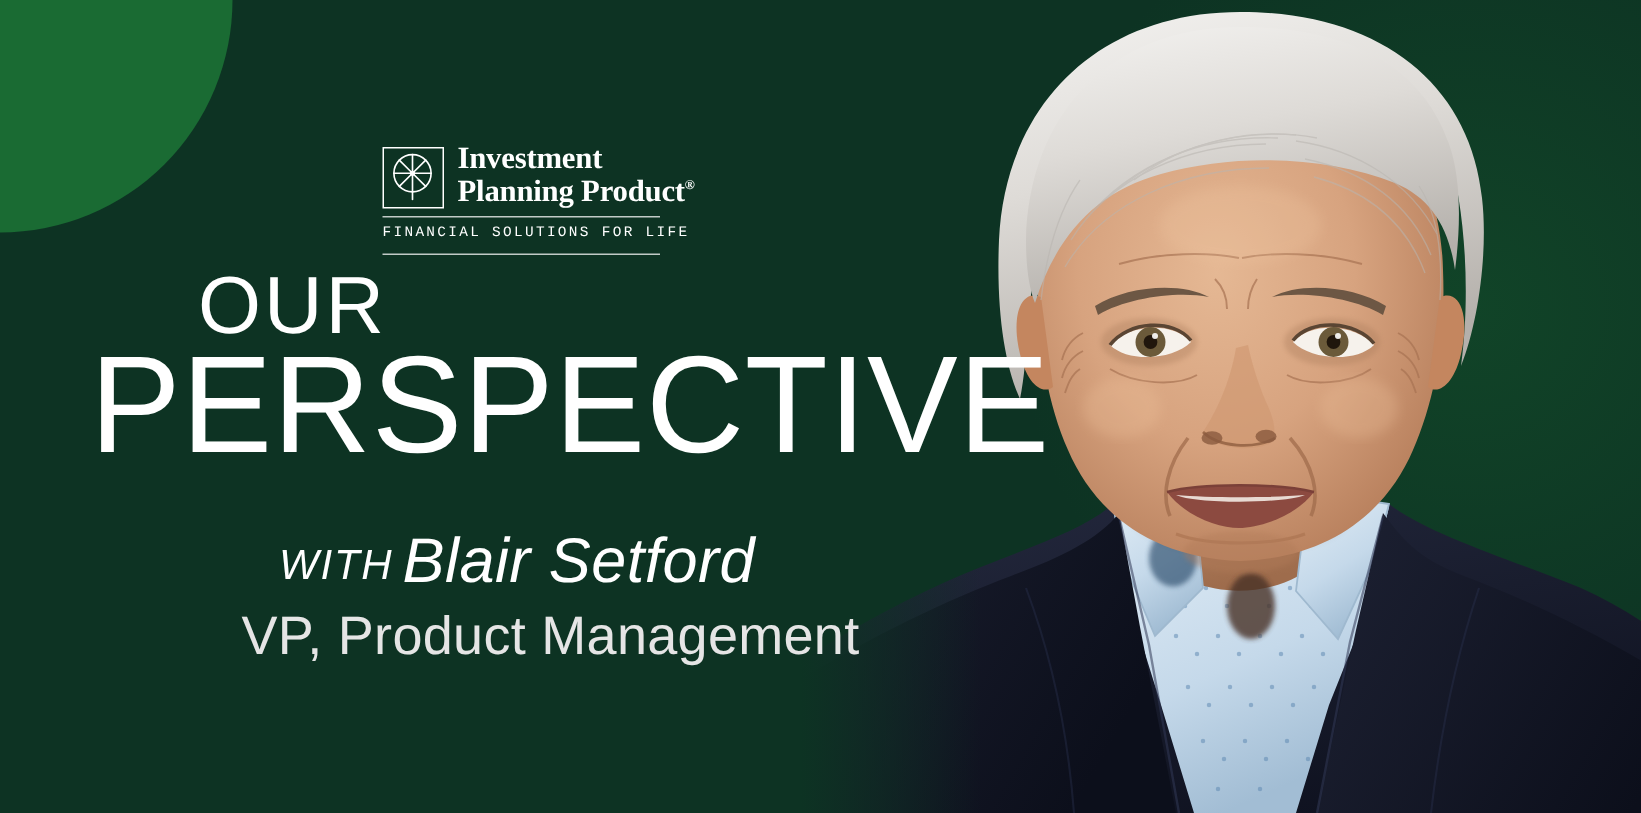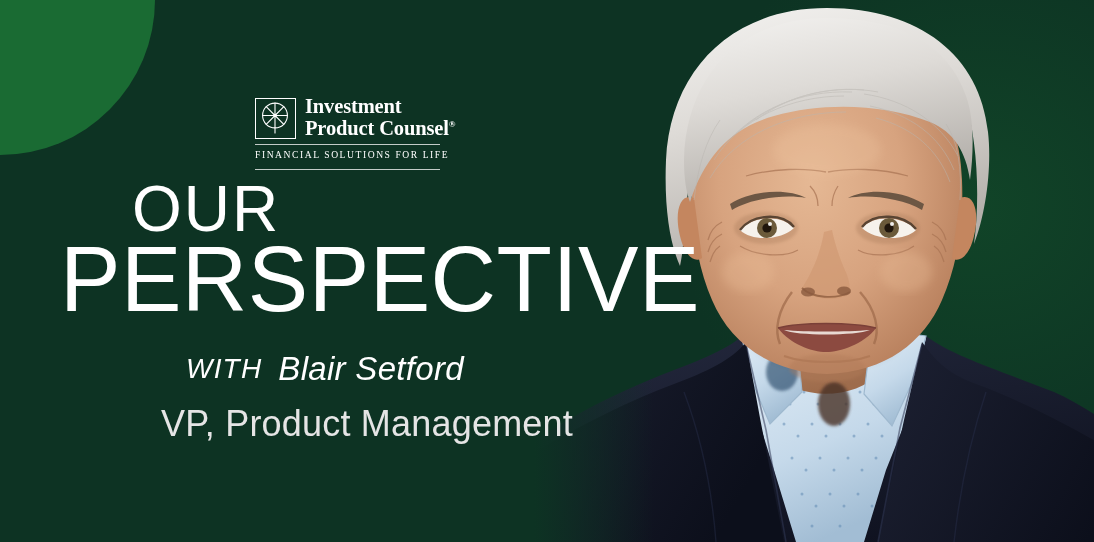--- a/index.html
+++ b/index.html
@@ -86,39 +86,39 @@
     vertical-align: super;
     font-weight: 700;
   }
   .logo-rule {
     height: 1px;
     background: rgba(255,255,255,0.75);
     margin-top: 5px;
     width: 100%;
   }
   .logo-tag {
-    font-family: Liberation Serif, serif;
+    font-family: Liberation Mono, monospace;
     font-size: 9.6px;
     font-weight: 400;
     letter-spacing: 1.55px;
     color: #ffffff;
     padding: 4px 0 4px 0;
     white-space: nowrap;
     text-align: center;
   }
 
   
   .headline {
     position: absolute;
     left: 60px;
     top: 180px;
     width: 620px;
   }
   .h-our {
-    font-size: 64px;
+    font-size: 54px;
     font-weight: 300;
     color: #ffffff;
     letter-spacing: 2px;
     line-height: 0.92;
     margin-left: 72px;
     font-stretch: semi-condensed;
   }
   .h-persp {
     font-size: 92px;
     font-weight: 300;
@@ -143,25 +143,25 @@
   .p-with {
     font-size: 28px;
     font-weight: 300;
     color: #ffffff;
     letter-spacing: 1.2px;
     text-transform: uppercase;
     position: relative;
     top: -2px;
   }
   .p-name {
-    font-size: 33px;
+    font-size: 42px;
     font-weight: 400;
     color: #ffffff;
     letter-spacing: 0.3px;
-    margin-left: 16px;
+    margin-left: 6px;
   }
   .p-role {
     position: absolute;
     left: 161px;
     top: 403px;
     font-size: 36px;
     font-weight: 400;
     color: #e5e5e5;
     letter-spacing: 0.2px;
   }
@@ -437,21 +437,21 @@
             <line x1="19" y1="16.5" x2="10.2" y2="25.3"></line>
             <line x1="19" y1="16.5" x2="6.6" y2="16.5"></line>
             <line x1="19" y1="16.5" x2="10.2" y2="7.7"></line>
             <line x1="19" y1="16.5" x2="19" y2="34"></line>
           </g>
           <circle cx="19" cy="16.5" r="1.7" fill="#ffffff"></circle>
         </svg>
       </div>
       <div class="logo-words">
         <div class="logo-line">Investment</div>
-        <div class="logo-line second"><span>Product Counsel</span><span class="logo-reg">®</span></div>
+        <div class="logo-line second"><span>Planning Product</span><span class="logo-reg">®</span></div>
       </div>
     </div>
     <div class="logo-rule"></div>
     <div class="logo-tag">FINANCIAL SOLUTIONS FOR LIFE</div>
     <div class="logo-rule"></div>
   </div>
 
   <div class="headline">
     <div class="h-our">OUR</div>
     <div class="h-persp">PERSPECTIVE</div>

